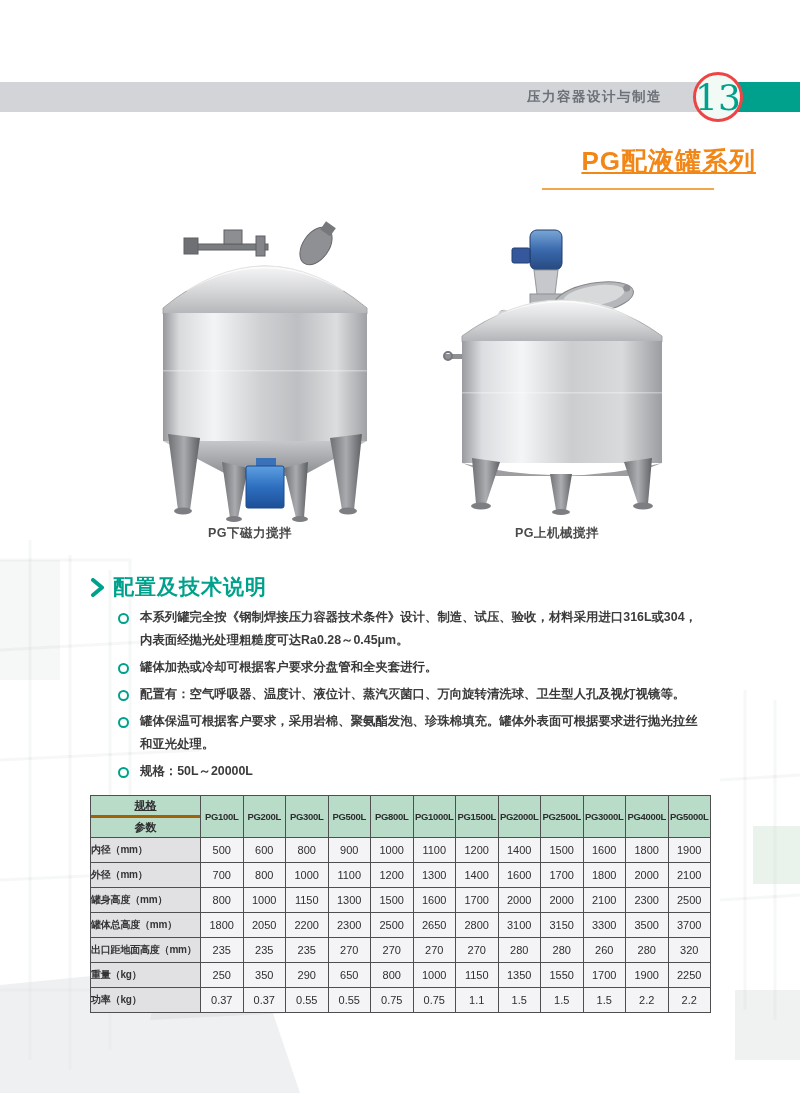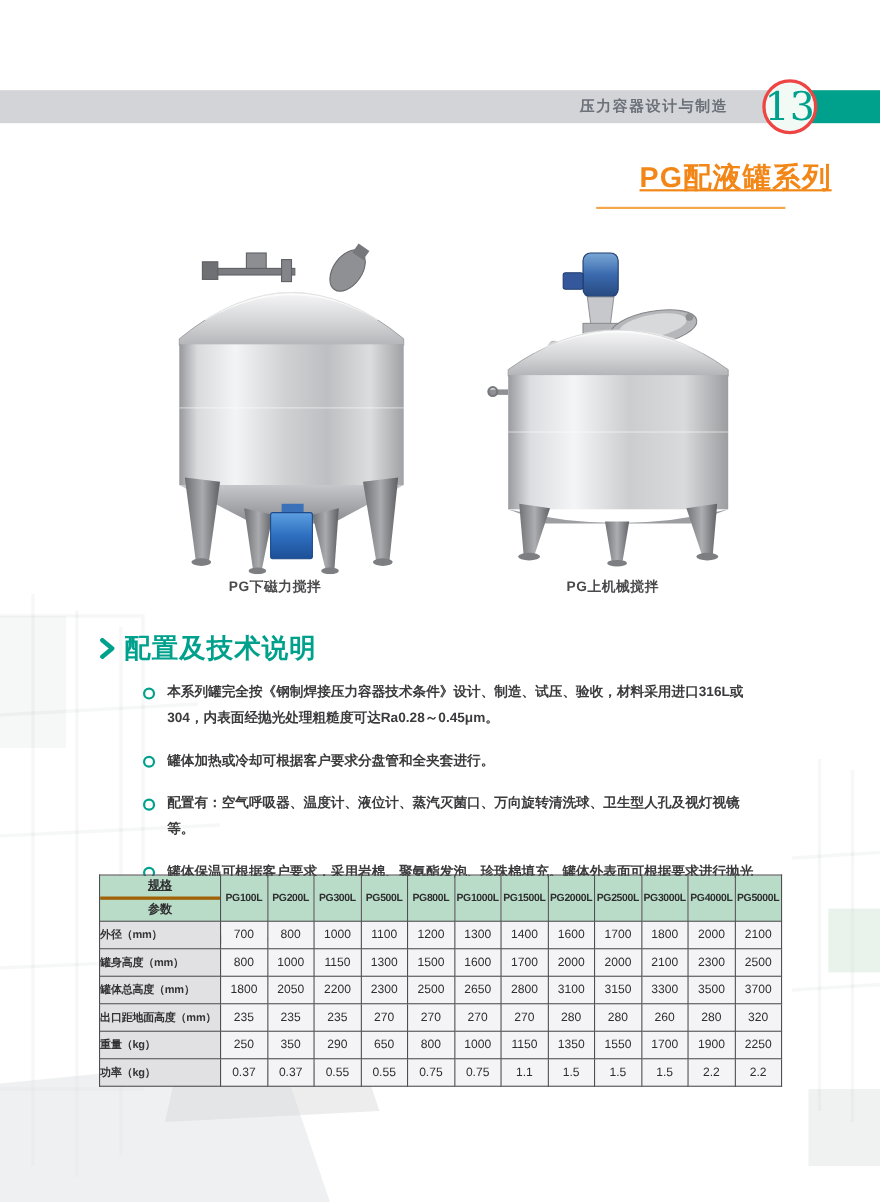--- a/index.html
+++ b/index.html
@@ -34,25 +34,25 @@
   .fig-right{left:442px;top:222px;width:240px;height:296px;}
   .caption{
     position:absolute;top:524px;height:18px;line-height:18px;text-align:center;
     font-size:12.5px;font-weight:bold;color:#4a4a4c;letter-spacing:0.5px;
   }
   .cap-left{left:140px;width:220px;}
   .cap-right{left:452px;width:210px;}
   
   .section-head{position:absolute;left:90px;top:573px;display:flex;align-items:center;}
   .chev{width:15px;height:19px;margin-right:8px;}
-  .section-title{margin:0;font-size:24px;font-weight:bold;color:#00a18c;letter-spacing:1px;}
+  .section-title{margin:0;font-size:21px;font-weight:bold;color:#00a18c;letter-spacing:1px;}
   
   .bullets{position:absolute;left:112px;top:602px;width:600px;margin:0;padding:0;list-style:none;}
   .bullets li{
-    position:relative;padding-left:24px;margin:16px;
+    position:relative;padding-left:24px;margin:4px;
     font-size:12.4px;font-weight:bold;color:#3b3b3d;line-height:23px;
   }
   .bullets .ring{
     position:absolute;left:2px;top:6.5px;width:7px;height:7px;
     border:2.5px solid #00a18c;border-radius:50%;background:#fff;
   }
   
   .spec-table{
     position:absolute;left:90px;top:795px;width:620px;border-collapse:collapse;
     table-layout:fixed;font-family:"Liberation Sans","DejaVu Sans",sans-serif;
@@ -293,20 +293,35 @@
           <th class="col-head">PG1500L</th>
           <th class="col-head">PG2000L</th>
           <th class="col-head">PG2500L</th>
           <th class="col-head">PG3000L</th>
           <th class="col-head">PG4000L</th>
           <th class="col-head">PG5000L</th>
         </tr>
     </thead>
     <tbody id="spec-body">
         <tr>
+          <td class="row-label">内径（mm）</td>
+          <td class="cell-val">500</td>
+          <td class="cell-val">600</td>
+          <td class="cell-val">800</td>
+          <td class="cell-val">900</td>
+          <td class="cell-val">1000</td>
+          <td class="cell-val">1100</td>
+          <td class="cell-val">1200</td>
+          <td class="cell-val">1400</td>
+          <td class="cell-val">1500</td>
+          <td class="cell-val">1600</td>
+          <td class="cell-val">1800</td>
+          <td class="cell-val">1900</td>
+        </tr>
+        <tr>
           <td class="row-label">外径（mm）</td>
           <td class="cell-val">700</td>
           <td class="cell-val">800</td>
           <td class="cell-val">1000</td>
           <td class="cell-val">1100</td>
           <td class="cell-val">1200</td>
           <td class="cell-val">1300</td>
           <td class="cell-val">1400</td>
           <td class="cell-val">1600</td>
           <td class="cell-val">1700</td>

